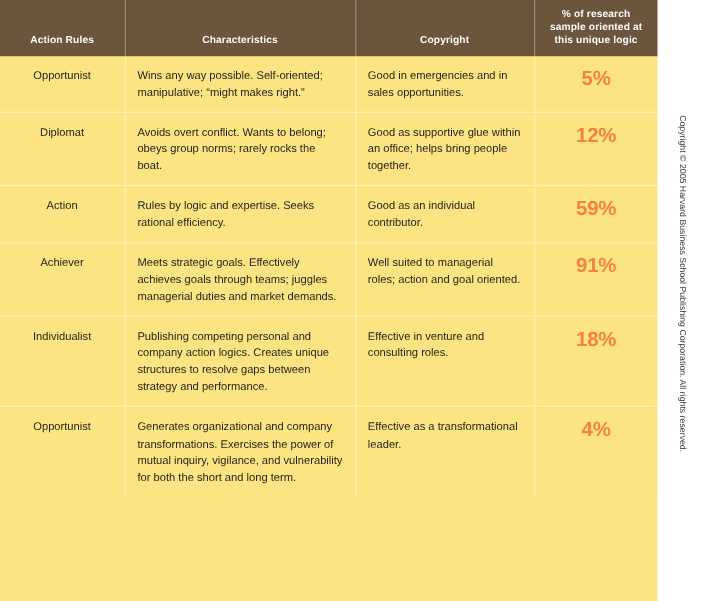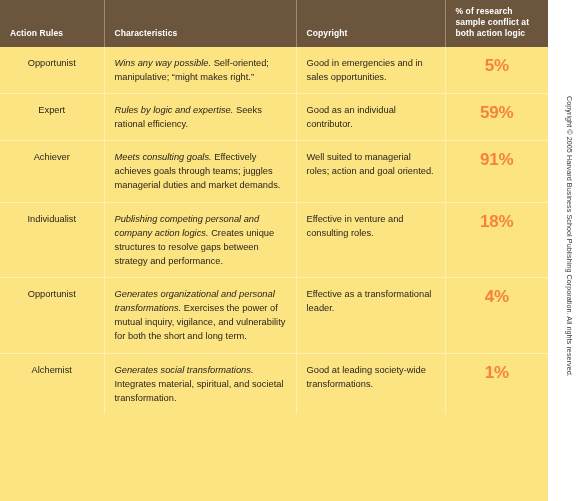--- a/index.html
+++ b/index.html
@@ -41,21 +41,21 @@
 
   
   thead tr {
     background: #6b553c;
   }
   thead th {
     background: #6b553c;
     color: #ffffff;
     font-size: 8.5px;
     font-weight: bold;
-    text-align: left;
+    text-align: center;
     vertical-align: bottom;
     padding: 4px 10px 7px 10px;
     border-right: 1px solid #9b8a74;
     line-height: 1.32;
     letter-spacing: 0.1px;
     margin-left: 46px;
   }
   thead th.last {
     border-right: none;
   }
@@ -84,21 +84,20 @@
   }
 
   td.col-logic {
     text-align: center;
     color: #231f1a;
     font-size: 9.3px;
     padding-left: 4px;
     padding-right: 4px;
   }
   td.col-char .lead {
-    font-style: italic;
   }
   td.col-pct {
     text-align: center;
     color: #f4833c;
     font-size: 17px;
     font-weight: bold;
     padding-top: 6px;
     letter-spacing: -0.2px;
   }
 
@@ -143,69 +142,69 @@
           <col class="c3">
           <col class="c4">
       </colgroup>
       <thead>
         <tr>
           <th>Action Rules</th>
           <th>Characteristics</th>
           <th>Copyright</th>
           <th class="last pct-head">
             <div>% of research</div>
-            <div>sample conflict at</div>
-            <div>both action logic</div>
+            <div>sample oriented at</div>
+            <div>this unique logic</div>
           </th>
         </tr>
       </thead>
       <tbody>
 
         <tr>
           <td class="col-logic">Opportunist</td>
           <td class="col-char"><span class="lead">Wins any way possible.</span><span> Self-oriented; manipulative; “might makes right.”</span></td>
           <td>Good in emergencies and in sales opportunities.</td>
           <td class="col-pct last">5%</td>
         </tr>
 
-
-        <tr>
-          <td class="col-logic">Expert</td>
+        <tr>
+          <td class="col-logic">Diplomat</td>
+          <td class="col-char"><span class="lead">Avoids overt conflict.</span><span> Wants to belong; obeys group norms; rarely rocks the boat.</span></td>
+          <td>Good as supportive glue within an office; helps bring people together.</td>
+          <td class="col-pct last">12%</td>
+        </tr>
+
+        <tr>
+          <td class="col-logic">Action</td>
           <td class="col-char"><span class="lead">Rules by logic and expertise.</span><span> Seeks rational efficiency.</span></td>
           <td>Good as an individual contributor.</td>
           <td class="col-pct last">59%</td>
         </tr>
 
         <tr>
           <td class="col-logic">Achiever</td>
-          <td class="col-char"><span class="lead">Meets consulting goals.</span><span> Effectively achieves goals through teams; juggles managerial duties and market demands.</span></td>
+          <td class="col-char"><span class="lead">Meets strategic goals.</span><span> Effectively achieves goals through teams; juggles managerial duties and market demands.</span></td>
           <td>Well suited to managerial roles; action and goal oriented.</td>
           <td class="col-pct last">91%</td>
         </tr>
 
         <tr>
           <td class="col-logic">Individualist</td>
           <td class="col-char"><span class="lead">Publishing competing personal and company action logics.</span><span> Creates unique structures to resolve gaps between strategy and performance.</span></td>
           <td>Effective in venture and consulting roles.</td>
           <td class="col-pct last">18%</td>
         </tr>
 
         <tr>
           <td class="col-logic">Opportunist</td>
-          <td class="col-char"><span class="lead">Generates organizational and personal transformations.</span><span> Exercises the power of mutual inquiry, vigilance, and vulnerability for both the short and long term.</span></td>
+          <td class="col-char"><span class="lead">Generates organizational and company transformations.</span><span> Exercises the power of mutual inquiry, vigilance, and vulnerability for both the short and long term.</span></td>
           <td>Effective as a transformational leader.</td>
           <td class="col-pct last">4%</td>
         </tr>
 
-        <tr>
-          <td class="col-logic">Alchemist</td>
-          <td class="col-char"><span class="lead">Generates social transformations.</span><span> Integrates material, spiritual, and societal transformation.</span></td>
-          <td>Good at leading society-wide transformations.</td>
-          <td class="col-pct last">1%</td>
-        </tr>
 
       </tbody>
     </table>
   </div>
 
   <div id="copyright">
     <div class="vert">Copyright © 2005 Harvard Business School Publishing Corporation. All rights reserved.</div>
   </div>
 
 </div>

